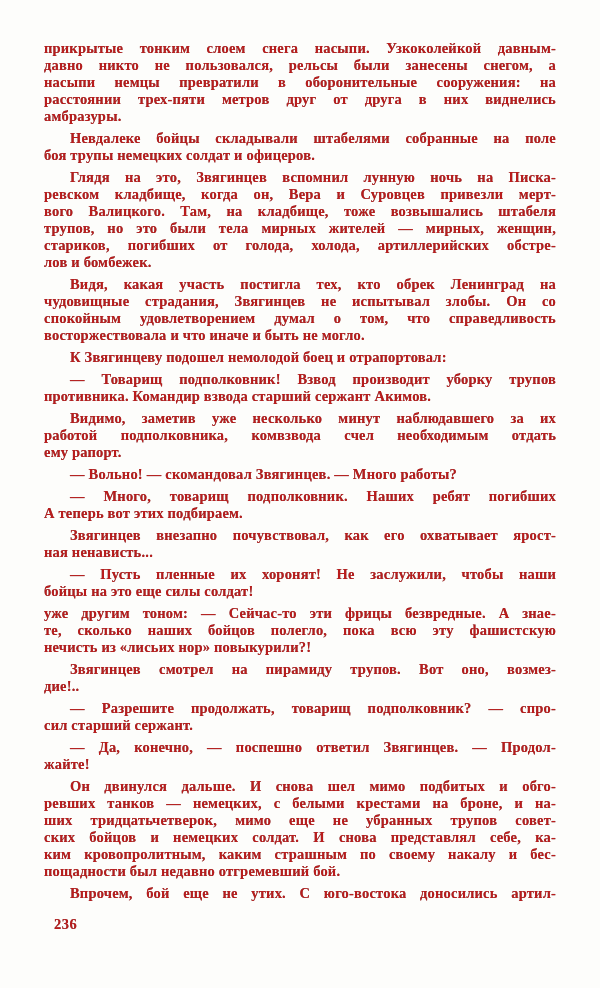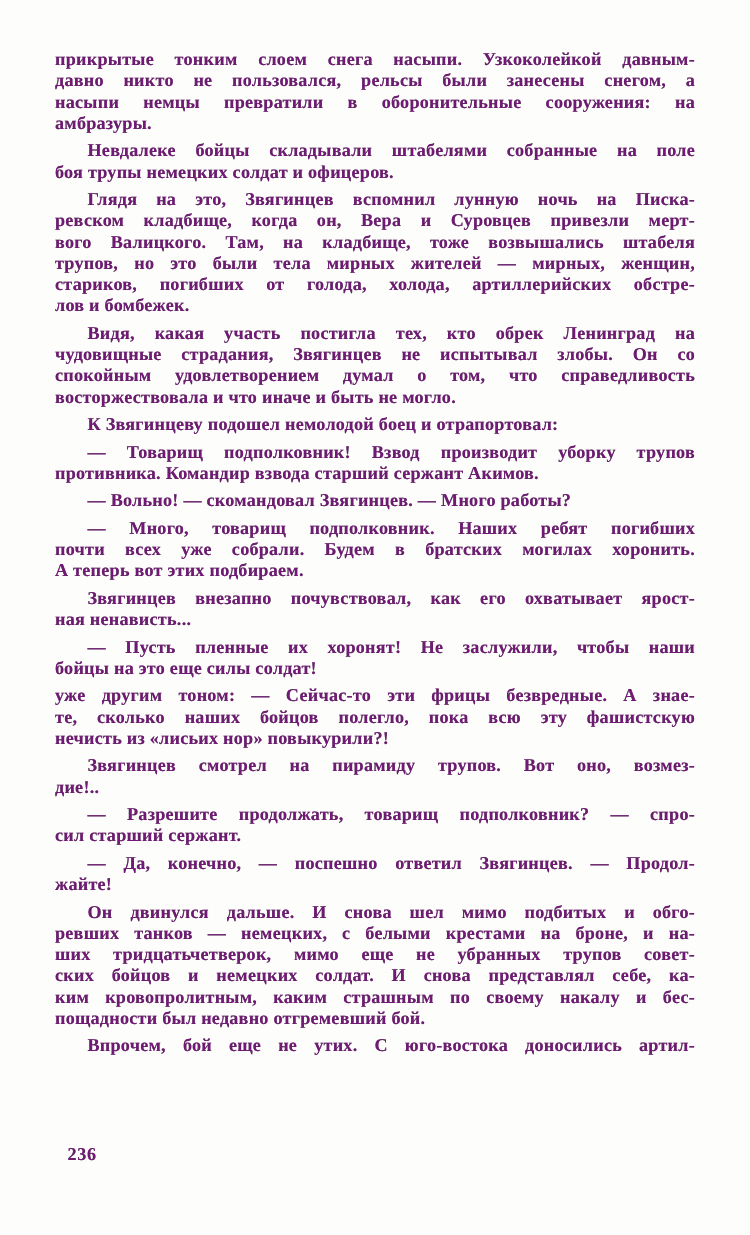--- a/index.html
+++ b/index.html
@@ -7,21 +7,21 @@
     padding: 0;
     background: #ffffff;
   }
   .page {
     position: relative;
     width: 600px;
     height: 988px;
     background: #fdfdfb;
     overflow: hidden;
     font-family: "Liberation Serif", "DejaVu Serif", serif;
-    color: #701a75;
+    color: #b91c1c;
   }
   .text-block {
     position: absolute;
     left: 44px;
     top: 40px;
     width: 512px;
   }
   .paragraph {
     margin: 0;
   }
@@ -56,20 +56,21 @@
 </style>
 </head>
 <body>
 
 <div class="page">
   <div class="text-block">
       <div class="paragraph">
         <div class="line">прикрытые тонким слоем снега насыпи. Узкоколейкой давным-</div>
         <div class="line">давно никто не пользовался, рельсы были занесены снегом, а</div>
         <div class="line">насыпи немцы превратили в оборонительные сооружения: на</div>
+        <div class="line">расстоянии трех-пяти метров друг от друга в них виднелись</div>
         <div class="line last">амбразуры.</div>
       </div>
       <div class="paragraph">
         <div class="line first-indent">Невдалеке бойцы складывали штабелями собранные на поле</div>
         <div class="line last">боя трупы немецких солдат и офицеров.</div>
       </div>
       <div class="paragraph">
         <div class="line first-indent">Глядя на это, Звягинцев вспомнил лунную ночь на Писка-</div>
         <div class="line">ревском кладбище, когда он, Вера и Суровцев привезли мерт-</div>
         <div class="line">вого Валицкого. Там, на кладбище, тоже возвышались штабеля</div>
@@ -84,25 +85,29 @@
         <div class="line last">восторжествовала и что иначе и быть не могло.</div>
       </div>
       <div class="paragraph">
         <div class="line last first-indent">К Звягинцеву подошел немолодой боец и отрапортовал:</div>
       </div>
       <div class="paragraph">
         <div class="line first-indent">— Товарищ подполковник! Взвод производит уборку трупов</div>
         <div class="line last">противника. Командир взвода старший сержант Акимов.</div>
       </div>
       <div class="paragraph">
+        <div class="line first-indent">Видимо, заметив уже несколько минут наблюдавшего за их</div>
+        <div class="line">работой подполковника, комвзвода счел необходимым отдать</div>
+        <div class="line last">ему рапорт.</div>
+      </div>
+      <div class="paragraph">
         <div class="line last first-indent">— Вольно! — скомандовал Звягинцев. — Много работы?</div>
       </div>
       <div class="paragraph">
         <div class="line first-indent">— Много, товарищ подполковник. Наших ребят погибших</div>
-        <div class="line">почти всех уже собрали. Будем в братских могилах хоронить.</div>
         <div class="line last">А теперь вот этих подбираем.</div>
       </div>
       <div class="paragraph">
         <div class="line first-indent">Звягинцев внезапно почувствовал, как его охватывает ярост-</div>
         <div class="line last">ная ненависть...</div>
       </div>
       <div class="paragraph">
         <div class="line first-indent">— Пусть пленные их хоронят! Не заслужили, чтобы наши</div>
         <div class="line last">бойцы на это еще силы солдат!</div>
       </div>

